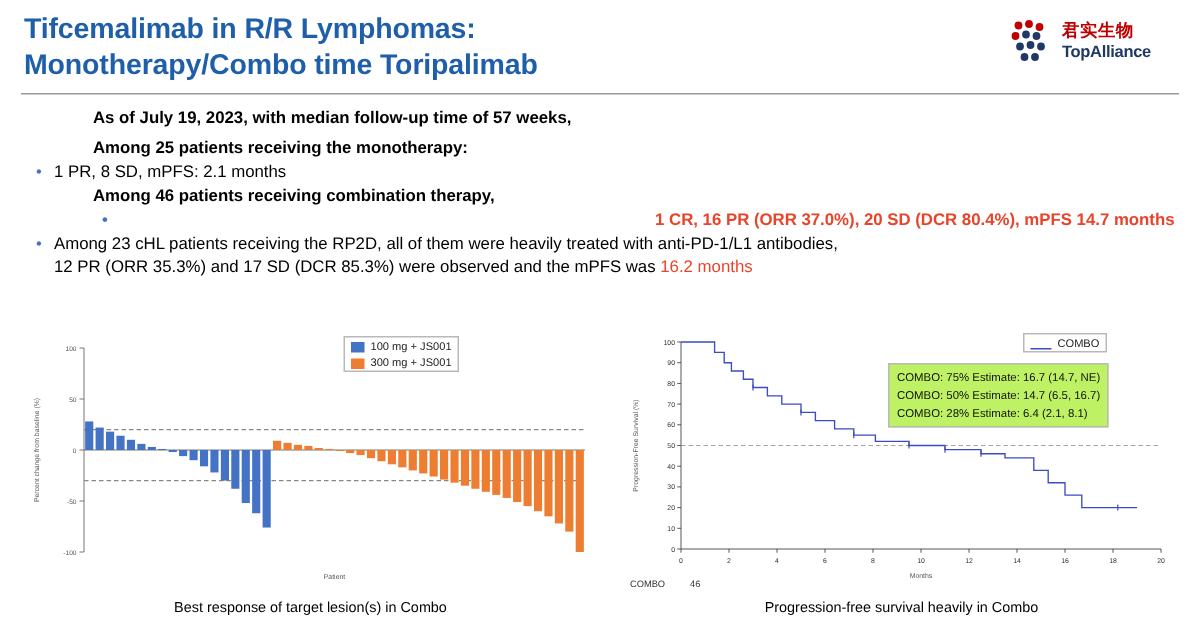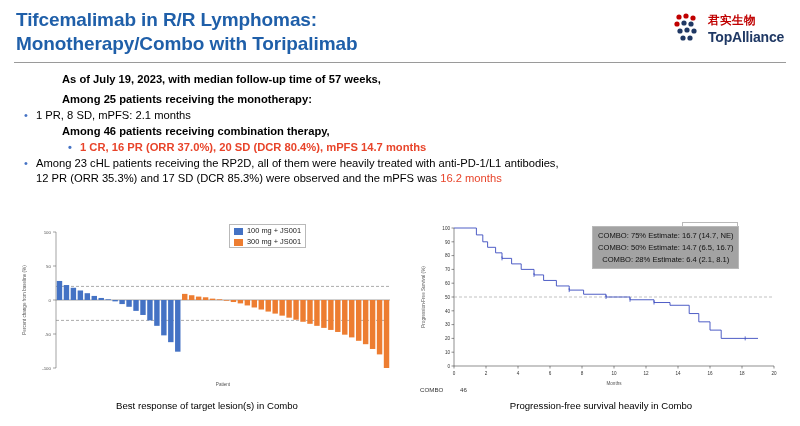--- a/index.html
+++ b/index.html
@@ -52,21 +52,21 @@
     position: absolute;
     left: 38px; top: 3px;
     font-size: 11.5px;
     color: #C00000;
     font-weight: bold;
     letter-spacing: 0.5px;
   }
   .logo-en {
     position: absolute;
     left: 38px; top: 19px;
-    font-size: 14px;
+    font-size: 11px;
     color: #1F3864;
     font-weight: bold;
     letter-spacing: -0.2px;
   }
 
   .hr-top {
     position: absolute;
     left: 14px;
     top: 62px;
     width: 772px;
@@ -78,21 +78,21 @@
   .body-text {
     position: absolute;
     left: 18px;
     top: 72px;
     width: 765px;
     font-size: 11.2px;
     line-height: 1.42;
   }
   .line { white-space: nowrap; }
   .b { font-weight: bold; margin-left: 44px; }
-  .red { color: #E8442A; }
+  .red { color: #E8442A; text-align: right; }
   .spacer-sm { height: 4px; }
   .bullet {
     padding-left: 18px;
     position: relative;
     white-space: nowrap;
   }
   .bullet::before {
     content: "•";
     position: absolute;
     left: 6px;
@@ -163,29 +163,28 @@
   .legend-line {
     width: 14px;
     height: 0;
     border-top: 1.2px solid #3B4CC0;
     display: inline-block;
   }
 
   .km-anno {
     position: absolute;
     left: 178px;
-    top: 8px;
+    top: 24px;
     border: 1px solid #b9b9b9;
-    background: #a3a3a3;
+    background: #bef264;
     padding: 3px 5px;
     font-size: 7.6px;
     line-height: 1.55;
     color: #111;
     white-space: nowrap;
-    text-align: center;
   }
   .km-risk-label {
     position: absolute;
     left: 6px;
     bottom: 5px;
     font-size: 6.2px;
     color: #333;
   }
   .km-risk-val {
     position: absolute;
@@ -194,21 +193,21 @@
     font-size: 6.2px;
     color: #333;
   }
 </style>
 </head>
 <body>
 
 <div class="header">
   <div class="title">
     <span>Tifcemalimab in R/R Lymphomas:</span>
-    <span class="l2">Monotherapy/Combo with Toripalimab</span>
+    <span class="l2">Monotherapy/Combo time Toripalimab</span>
   </div>
 
   <div class="logo">
     <svg class="logo-mark" viewBox="0 0 34 34">
       <circle cx="9" cy="5" r="2.6" fill="#C00000"></circle>
       <circle cx="16" cy="4" r="2.6" fill="#C00000"></circle>
       <circle cx="23" cy="6" r="2.6" fill="#C00000"></circle>
       <circle cx="7" cy="12" r="2.6" fill="#C00000"></circle>
       <circle cx="14" cy="11" r="2.6" fill="#1F3864"></circle>
       <circle cx="21" cy="12" r="2.6" fill="#1F3864"></circle>

